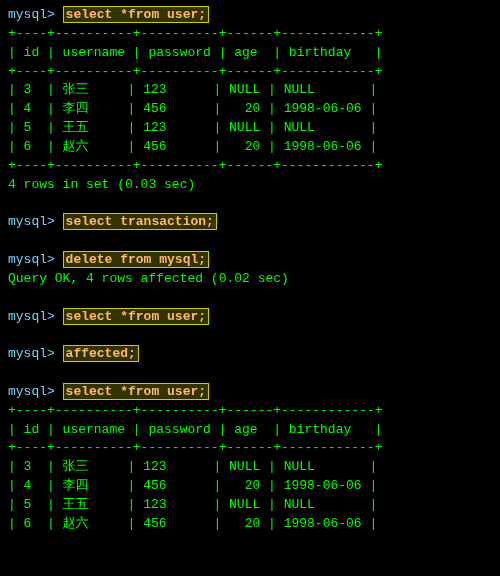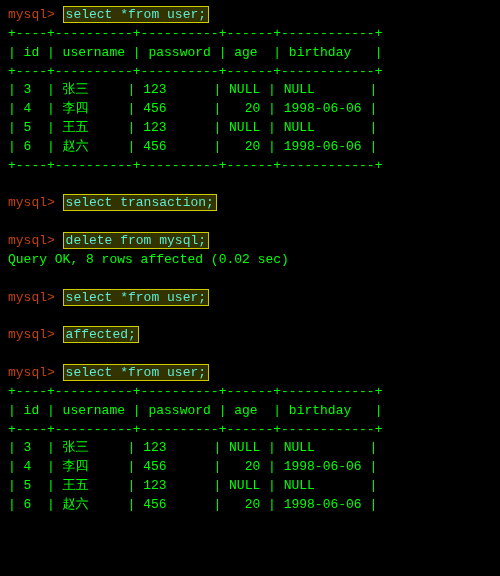--- a/index.html
+++ b/index.html
@@ -7,28 +7,29 @@
       background-color: #000000;
       color: #00FF00;
       font-family: 'Courier New', Courier, monospace;
       font-size: 13px;
       width: 500px;
       min-height: 576px;
       padding: 6px 8px;
       line-height: 1.45;
     }
     .prompt {
-      color: #c2410c;
+      color: #7dd3fc;
       margin-top: 47px;
     }
     .command-highlight {
       background-color: #333300;
       border: 1px solid #CCCC00;
-      color: #5eead4;
+      color: #fdba74;
       padding: 0 2px;
+      font-weight: bold;
     }
     .separator {
       color: #00FF00;
     }
     .result-line {
       color: #00FF00;
     }
     .line {
       white-space: pre;
     }
@@ -43,29 +44,30 @@
   <div>
     <div class="line separator">+----+----------+----------+------+------------+</div>
     <div class="line">| id | username | password | age  | birthday   |</div>
     <div class="line separator">+----+----------+----------+------+------------+</div>
     <div class="line">| 3  | 张三     | 123      | NULL | NULL       |</div>
     <div class="line">| 4  | 李四     | 456      |   20 | 1998-06-06 |</div>
     <div class="line">| 5  | 王五     | 123      | NULL | NULL       |</div>
     <div class="line">| 6  | 赵六     | 456      |   20 | 1998-06-06 |</div>
     <div class="line separator">+----+----------+----------+------+------------+</div>
   </div>
+  <div class="line result-line">4 rows in set (0.03 sec)</div>
 
   <div class="line">&nbsp;</div>
 
   <div class="line"><span class="prompt">mysql&gt; </span><span class="command-highlight">select transaction;</span></div>
 
   <div class="line">&nbsp;</div>
 
   <div class="line"><span class="prompt">mysql&gt; </span><span class="command-highlight">delete from mysql;</span></div>
-  <div class="line result-line">Query OK, 8 rows affected (0.02 sec)</div>
+  <div class="line result-line">Query OK, 4 rows affected (0.02 sec)</div>
 
   <div class="line">&nbsp;</div>
 
   <div class="line"><span class="prompt">mysql&gt; </span><span class="command-highlight">select *from user;</span></div>
 
   <div class="line">&nbsp;</div>
 
   <div class="line"><span class="prompt">mysql&gt; </span><span class="command-highlight">affected;</span></div>
 
   <div class="line">&nbsp;</div>

